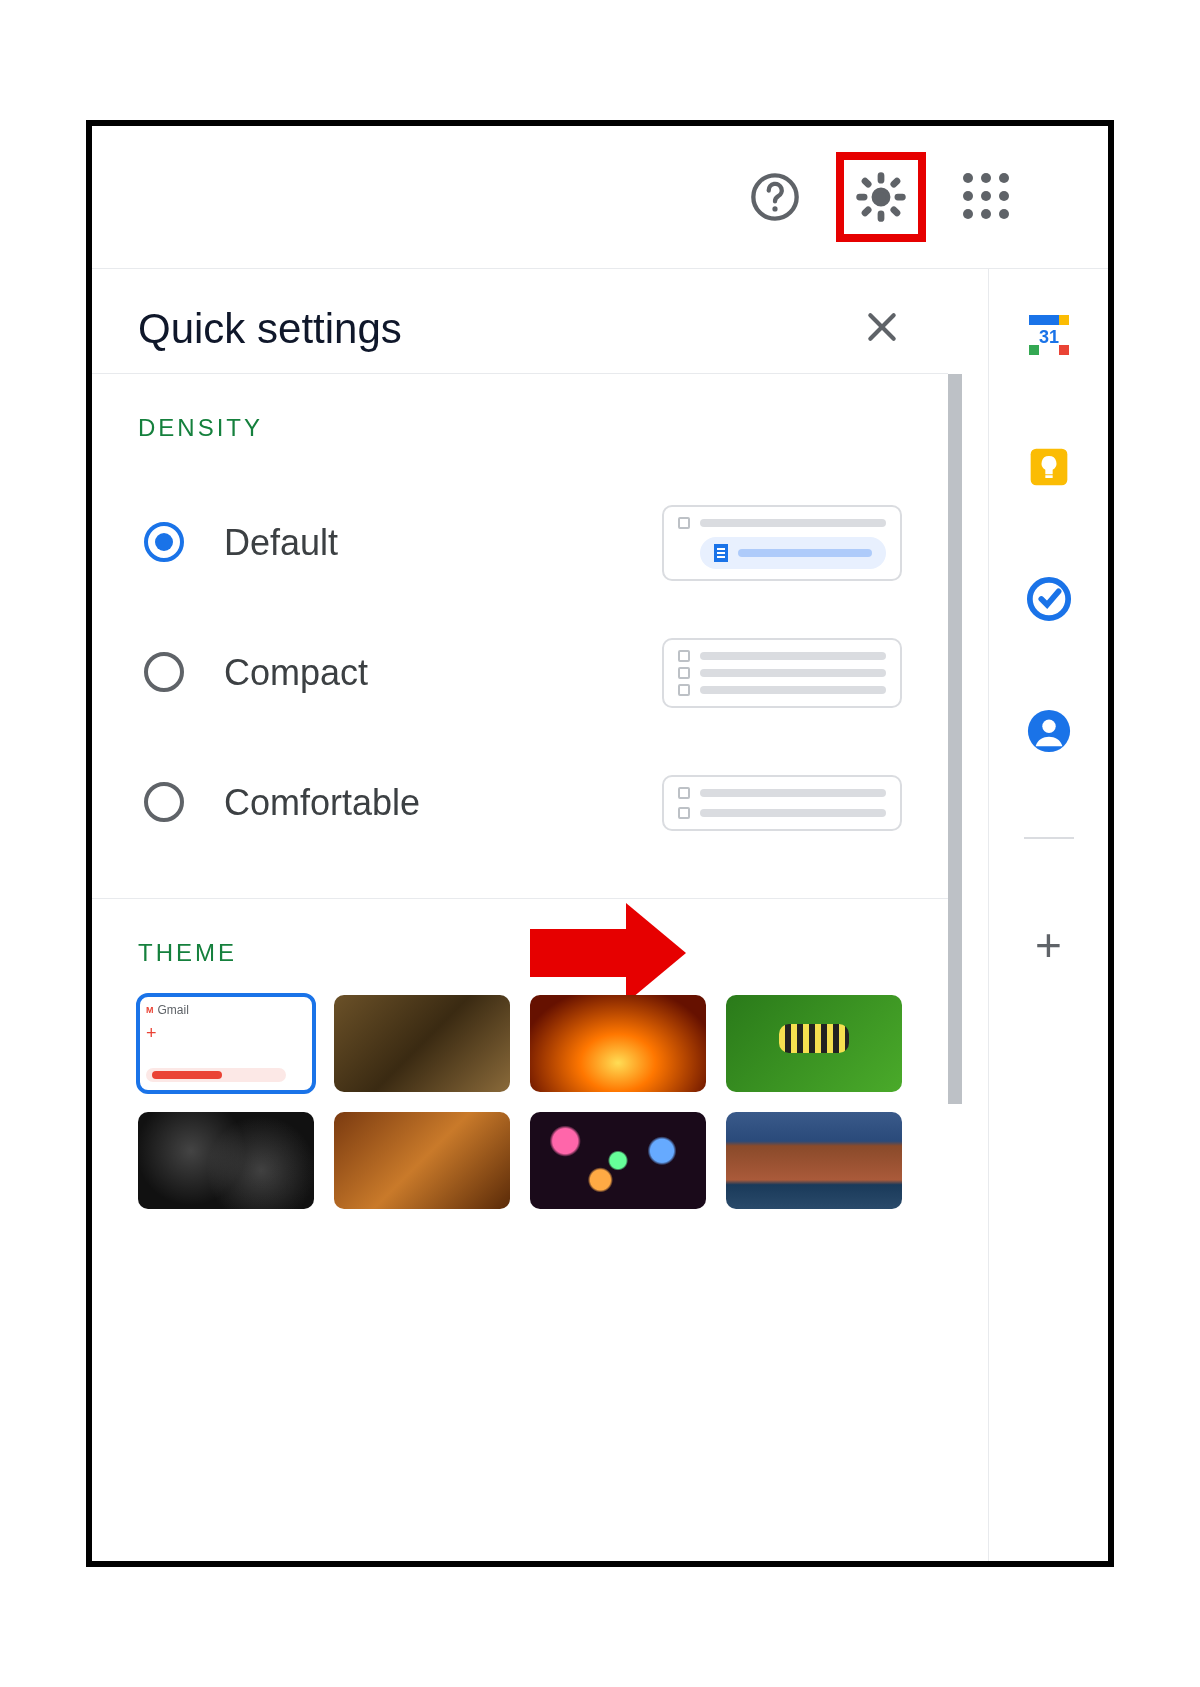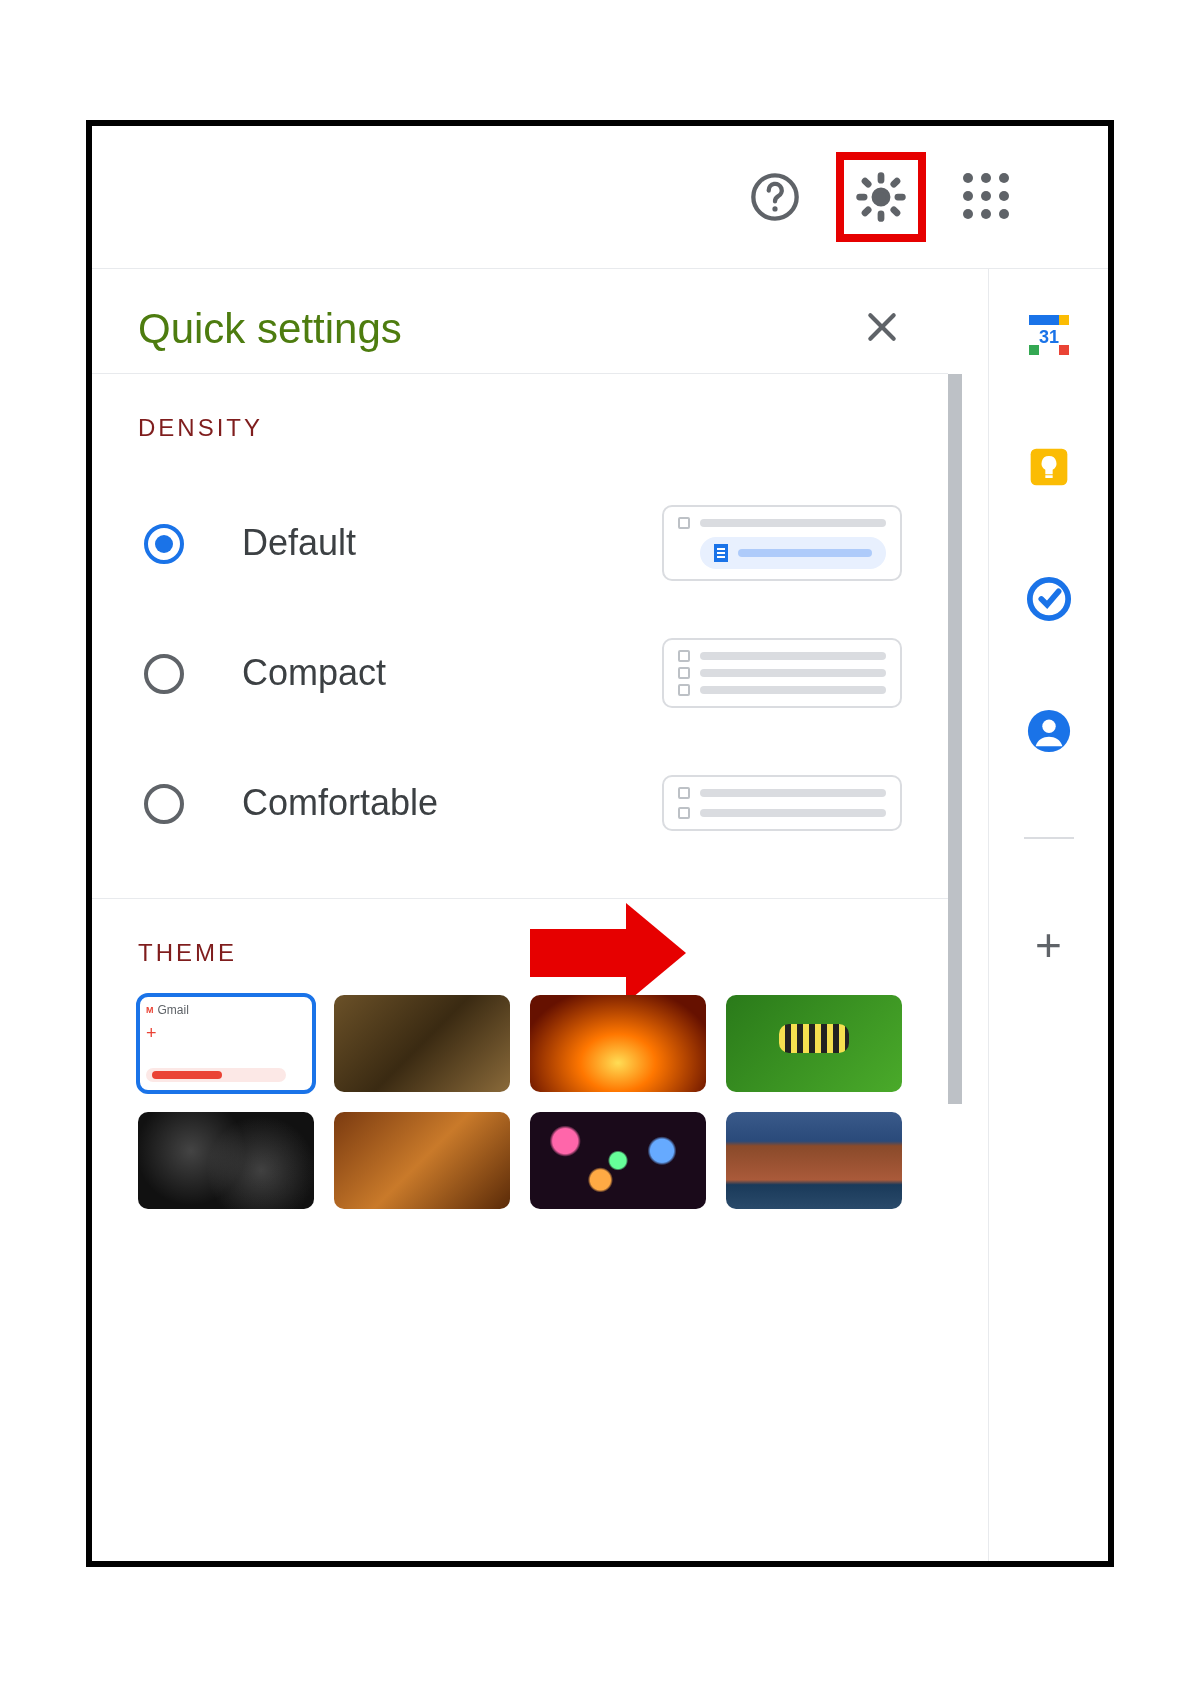--- a/index.html
+++ b/index.html
@@ -84,21 +84,21 @@
   
   .qs-header {
     display: flex;
     align-items: center;
     justify-content: space-between;
     padding: 36px 46px 20px 46px;
   }
   .qs-title {
     font-size: 42px;
     font-weight: 400;
-    color: #4d7c0f;
+    color: #0f172a;
   }
   .close-btn {
     color: #5f6368;
   }
   
   .all-settings-wrap {
     padding: 30px 46px 40px 46px;
   }
   .all-settings-btn {
     width: 100%;
@@ -113,36 +113,36 @@
   }
   
   .section {
     border-top: 1px solid #e8eaed;
     padding: 40px 46px 30px 46px;
     position: relative;
   }
   .section-label {
     font-size: 24px;
     letter-spacing: 3px;
-    color: #7f1d1d;
+    color: #15803d;
     font-weight: 500;
     margin-bottom: 36px;
   }
   
   .density-row {
     display: flex;
     align-items: center;
     justify-content: space-between;
     height: 130px;
     padding-left: 6px;
   }
   .radio-wrap {
     display: flex;
-    align-items: flex-end;
-    gap: 58px;
+    align-items: flex-start;
+    gap: 40px;
   }
   .radio {
     width: 40px; height: 40px;
     border-radius: 50%;
     border: 4px solid #5f6368;
     position: relative;
     flex-shrink: 0;
   }
   .radio.checked {
     border-color: #1a73e8;

